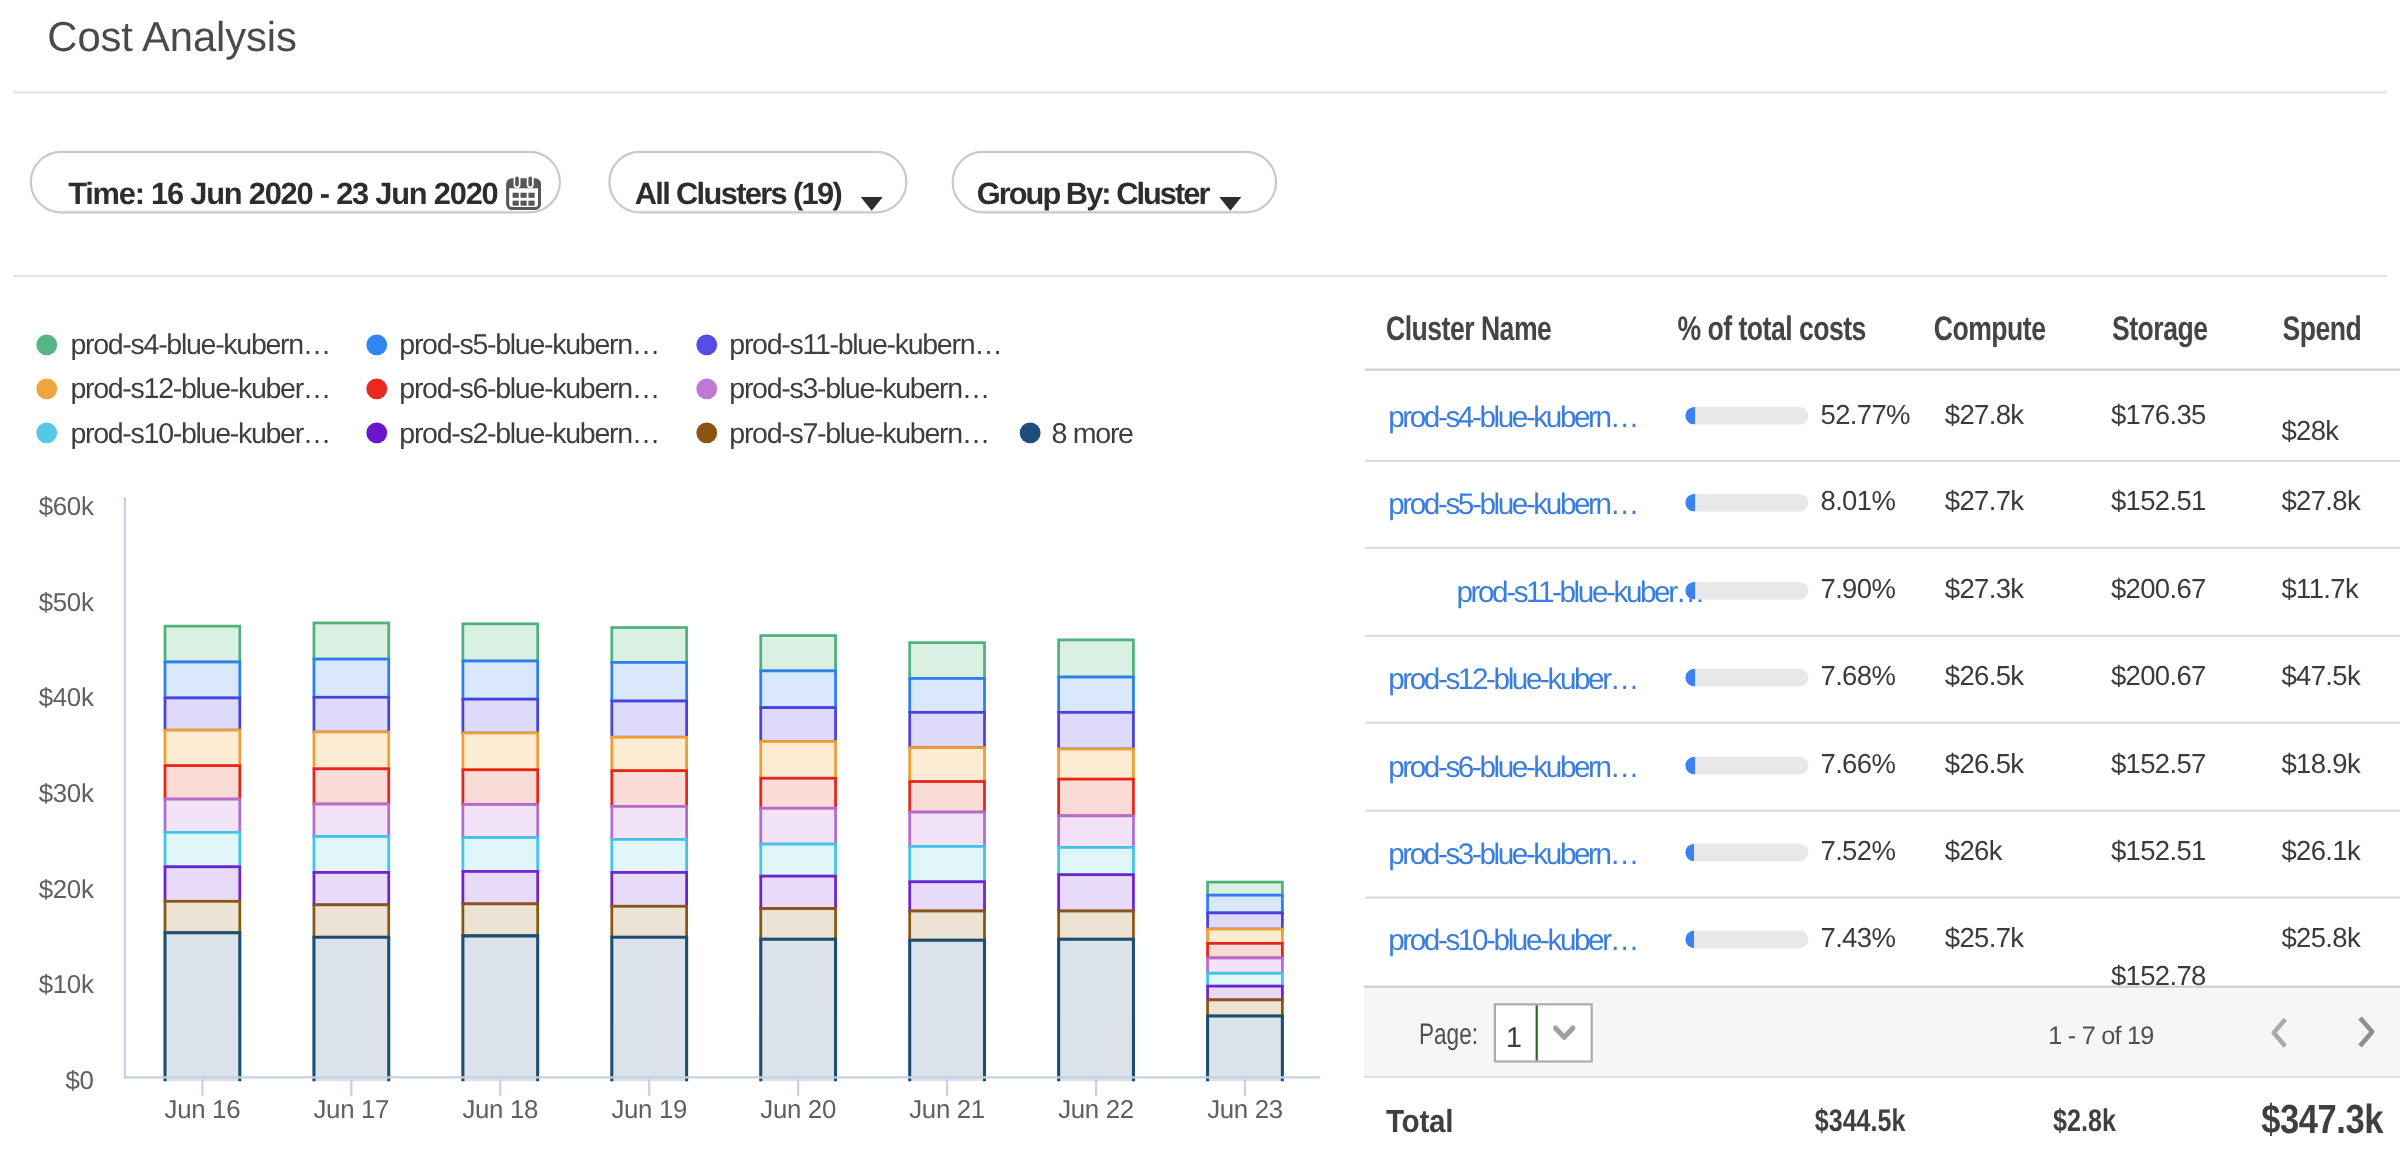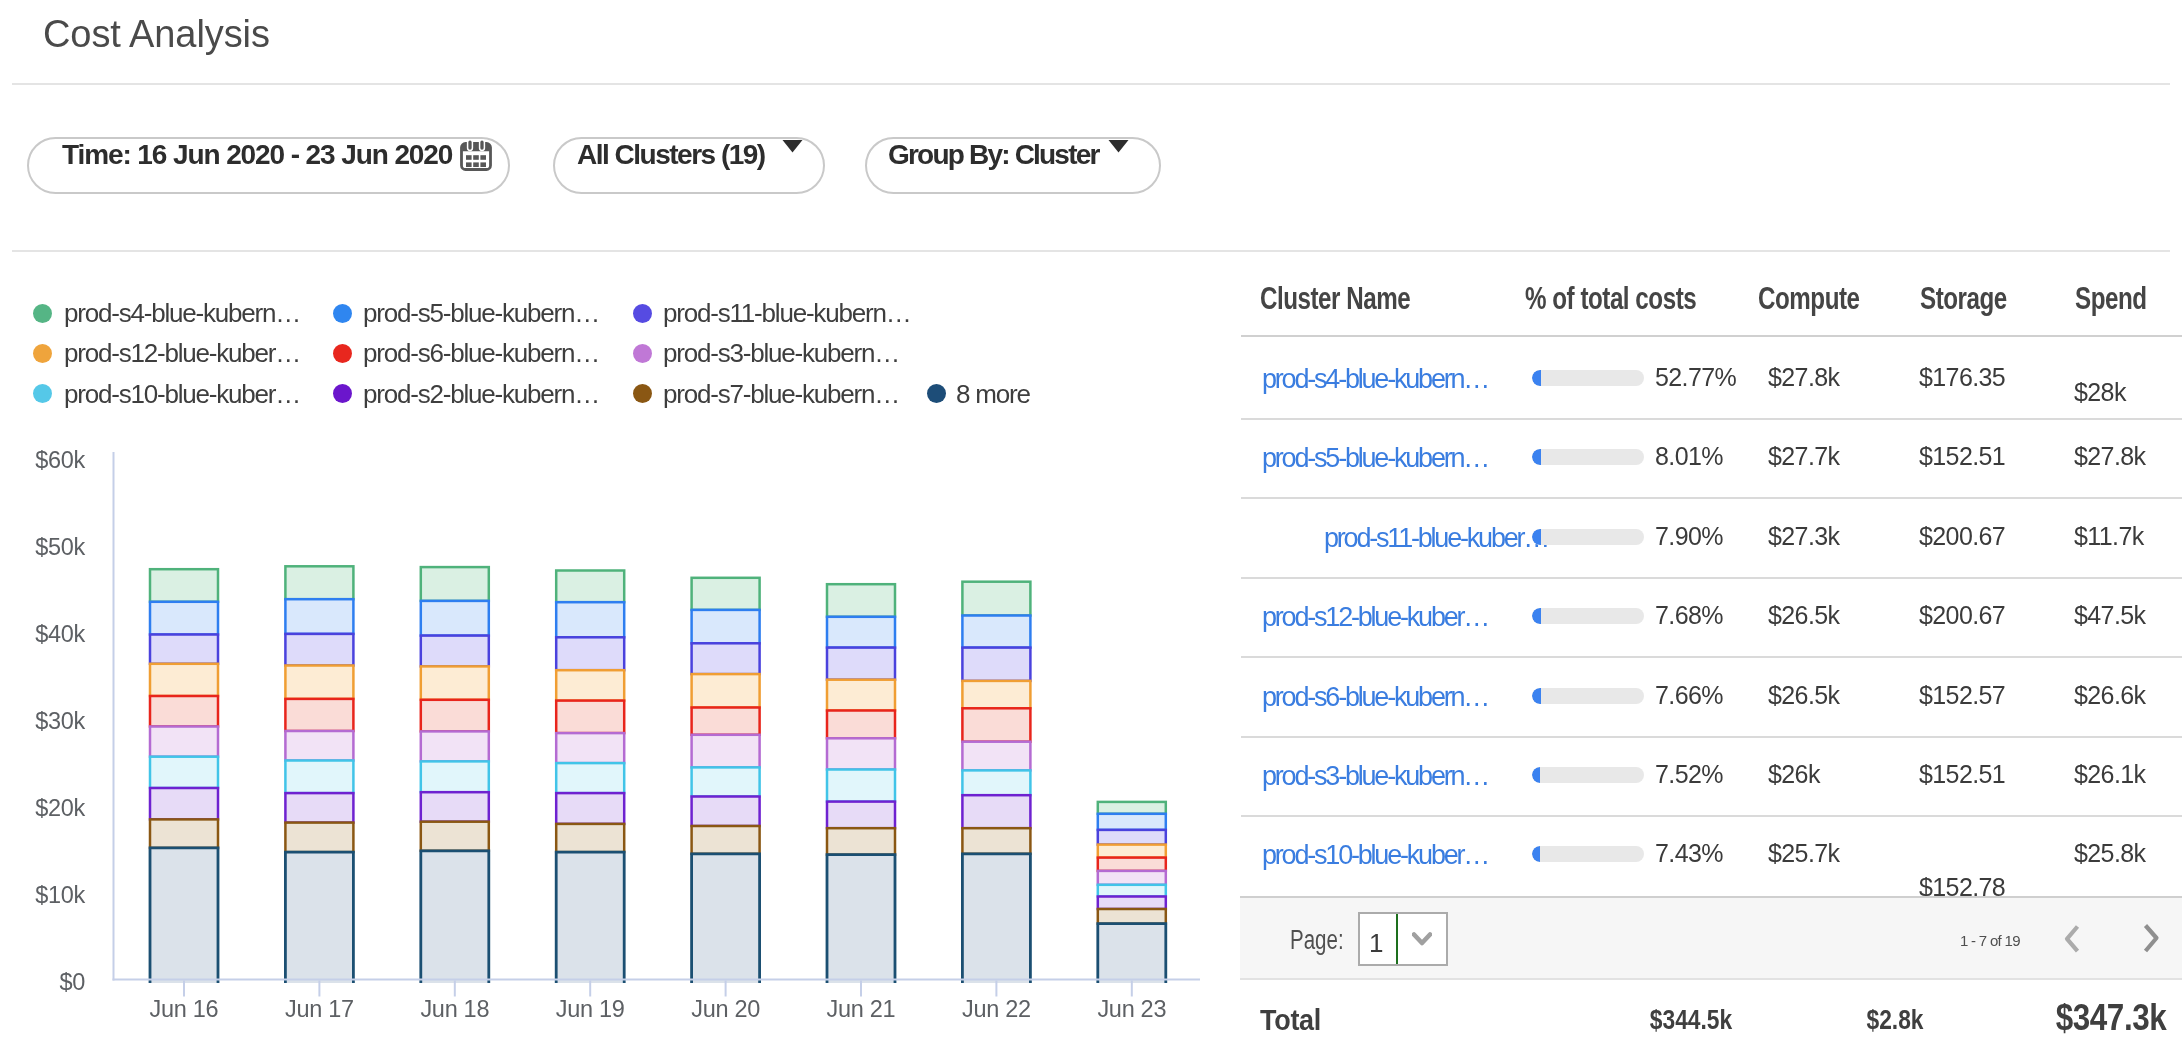--- a/index.html
+++ b/index.html
@@ -1,17 +1,17 @@
 <!DOCTYPE html>
 <html><head><meta charset="utf-8"><style>
 *{margin:0;padding:0;box-sizing:border-box}
 html,body{width:2182px;height:1052px;background:#fff;font-family:"Liberation Sans",sans-serif;position:relative;overflow:hidden}
 .title{position:absolute;left:43px;top:13px;font-size:38px;color:#4a4a4a;letter-spacing:-0.1px;white-space:nowrap}
 .hr{position:absolute;left:12px;width:2158px;height:2px;background:#e4e4e4}
-.pill{position:absolute;top:137px;height:57px;border:2px solid #c9c9c9;border-radius:29px;display:flex;align-items:flex-start;font-size:28px;font-weight:700;color:#2d2d2d;letter-spacing:-1.1px;background:#fff;white-space:nowrap}
+.pill{position:absolute;top:137px;height:57px;border:2px solid #c9c9c9;border-radius:29px;display:flex;align-items:flex-end;font-size:28px;font-weight:700;color:#2d2d2d;letter-spacing:-1.1px;background:#fff;white-space:nowrap}
 .ldot{position:absolute;width:19px;height:19px;border-radius:50%}
 .ltxt{position:absolute;font-size:26px;color:#3e3e3e;letter-spacing:-1.2px;height:32px;line-height:32px;white-space:nowrap}
 .thead{position:absolute;font-size:31px;font-weight:700;color:#454545;letter-spacing:-0.6px;height:36px;line-height:36px;white-space:nowrap;transform-origin:0 50%;transform:scaleX(0.78)}
 .lnk{position:absolute;font-size:27px;color:#3a7de0;letter-spacing:-2.2px;height:34px;line-height:34px;white-space:nowrap}
 .cell{position:absolute;font-size:25px;color:#3b3b3b;letter-spacing:-0.6px;height:29px;line-height:29px;white-space:nowrap}
 .pbar{position:absolute;width:112px;height:16px;background:#e8e8e8;border-radius:8px;overflow:hidden}
 .pfill{height:16px;background:#3b82f0;border-radius:8px 0 0 8px}
 .rdiv{position:absolute;left:1241px;width:941px;height:2px;background:#dadada}
 .pag{position:absolute;left:1240px;top:896px;width:942px;height:84px;background:#f6f6f6;border-top:2px solid #cfcfcf;border-bottom:2px solid #e2e2e2}
 .ptxt{position:absolute;font-size:26px;color:#4f4f4f;letter-spacing:-0.4px;height:32px;line-height:32px}
@@ -216,21 +216,21 @@
 <div class="cell" style="left:1768px;top:601.2px">$26.5k</div>
 <div class="cell" style="left:1919px;top:601.2px">$200.67</div>
 <div class="cell" style="left:2074px;top:601.2px">$47.5k</div>
 <div class="lnk" style="left:1262px;top:679.6px">prod-s6-blue-kubern…</div>
 <div class="pbar" style="left:1532px;top:687.6px">
     <div class="pfill" style="width:8.6px"></div>
   </div>
 <div class="cell" style="left:1655px;top:680.6px">7.66%</div>
 <div class="cell" style="left:1768px;top:680.6px">$26.5k</div>
 <div class="cell" style="left:1919px;top:680.6px">$152.57</div>
-<div class="cell" style="left:2074px;top:680.6px">$26.6k</div>
+<div class="cell" style="left:2074px;top:680.6px">$18.9k</div>
 <div class="lnk" style="left:1262px;top:759.0px">prod-s3-blue-kubern…</div>
 <div class="pbar" style="left:1532px;top:767.0px">
     <div class="pfill" style="width:8.4px"></div>
   </div>
 <div class="cell" style="left:1655px;top:760.0px">7.52%</div>
 <div class="cell" style="left:1768px;top:760.0px">$26k</div>
 <div class="cell" style="left:1919px;top:760.0px">$152.51</div>
 <div class="cell" style="left:2074px;top:760.0px">$26.1k</div>
 <div class="lnk" style="left:1262px;top:838.4px">prod-s10-blue-kuber…</div>
 <div class="pbar" style="left:1532px;top:846.4px">
@@ -241,21 +241,21 @@
 <div class="cell" style="left:1919px;top:873px">$152.78</div>
 <div class="cell" style="left:2074px;top:839.4px">$25.8k</div>
 <div class="pag"></div>
 <div class="ptxt" style="left:1290px;top:924px;font-size:27px;letter-spacing:0;transform-origin:0 0;transform:scaleX(0.76)">Page:</div>
 <div style="position:absolute;left:1358px;top:912px;width:90px;height:54px;border:2px solid #ababab;background:#fff"></div>
 <div class="ptxt" style="left:1369px;top:927px;color:#3b3b3b">1</div>
 <div style="position:absolute;left:1396px;top:914px;width:2px;height:50px;background:#1d6f1d"></div>
 <svg style="position:absolute;left:1412px;top:932px" width="20" height="15" viewBox="0 0 20 15">
     <path d="M2 2.5 L10 11 L18 2.5" fill="none" stroke="#a0a0a0" stroke-width="4.6" stroke-linecap="round" stroke-linejoin="round"></path>
   </svg>
-<div class="ptxt" style="left:1960px;top:925px;font-size:15px;letter-spacing:-0.7px">1 - 7 of 19</div>
+<div class="ptxt" style="left:1862px;top:925px;font-size:23px;letter-spacing:-0.7px">1 - 7 of 19</div>
 <svg style="position:absolute;left:2063px;top:924px" width="17" height="30" viewBox="0 0 17 30">
     <path d="M14.5 2.5 L4 14.8 L14.5 27.2" fill="none" stroke="#ababab" stroke-width="4.2" stroke-linejoin="round"></path>
   </svg>
 <svg style="position:absolute;left:2142px;top:923px" width="18" height="31" viewBox="0 0 18 31">
     <path d="M3.5 2.5 L14.5 15 L3.5 28" fill="none" stroke="#8f8f8f" stroke-width="4.2" stroke-linejoin="round"></path>
   </svg>
 <div class="tot" style="left:1260px;top:1004px;font-size:29px;letter-spacing:-0.3px;transform-origin:0 50%;transform:scaleX(0.93)">Total</div>
 <div class="tot" style="left:1691px;top:1003px;font-size:28.5px;letter-spacing:0;transform:translateX(-50%) scaleX(0.8)">$344.5k</div>
 <div class="tot" style="left:1895px;top:1003px;font-size:28.5px;letter-spacing:0;transform:translateX(-50%) scaleX(0.8)">$2.8k</div>
 <div class="tot" style="left:2111px;top:997px;font-size:37px;letter-spacing:-0.5px;transform:translateX(-50%) scaleX(0.85)">$347.3k</div>

